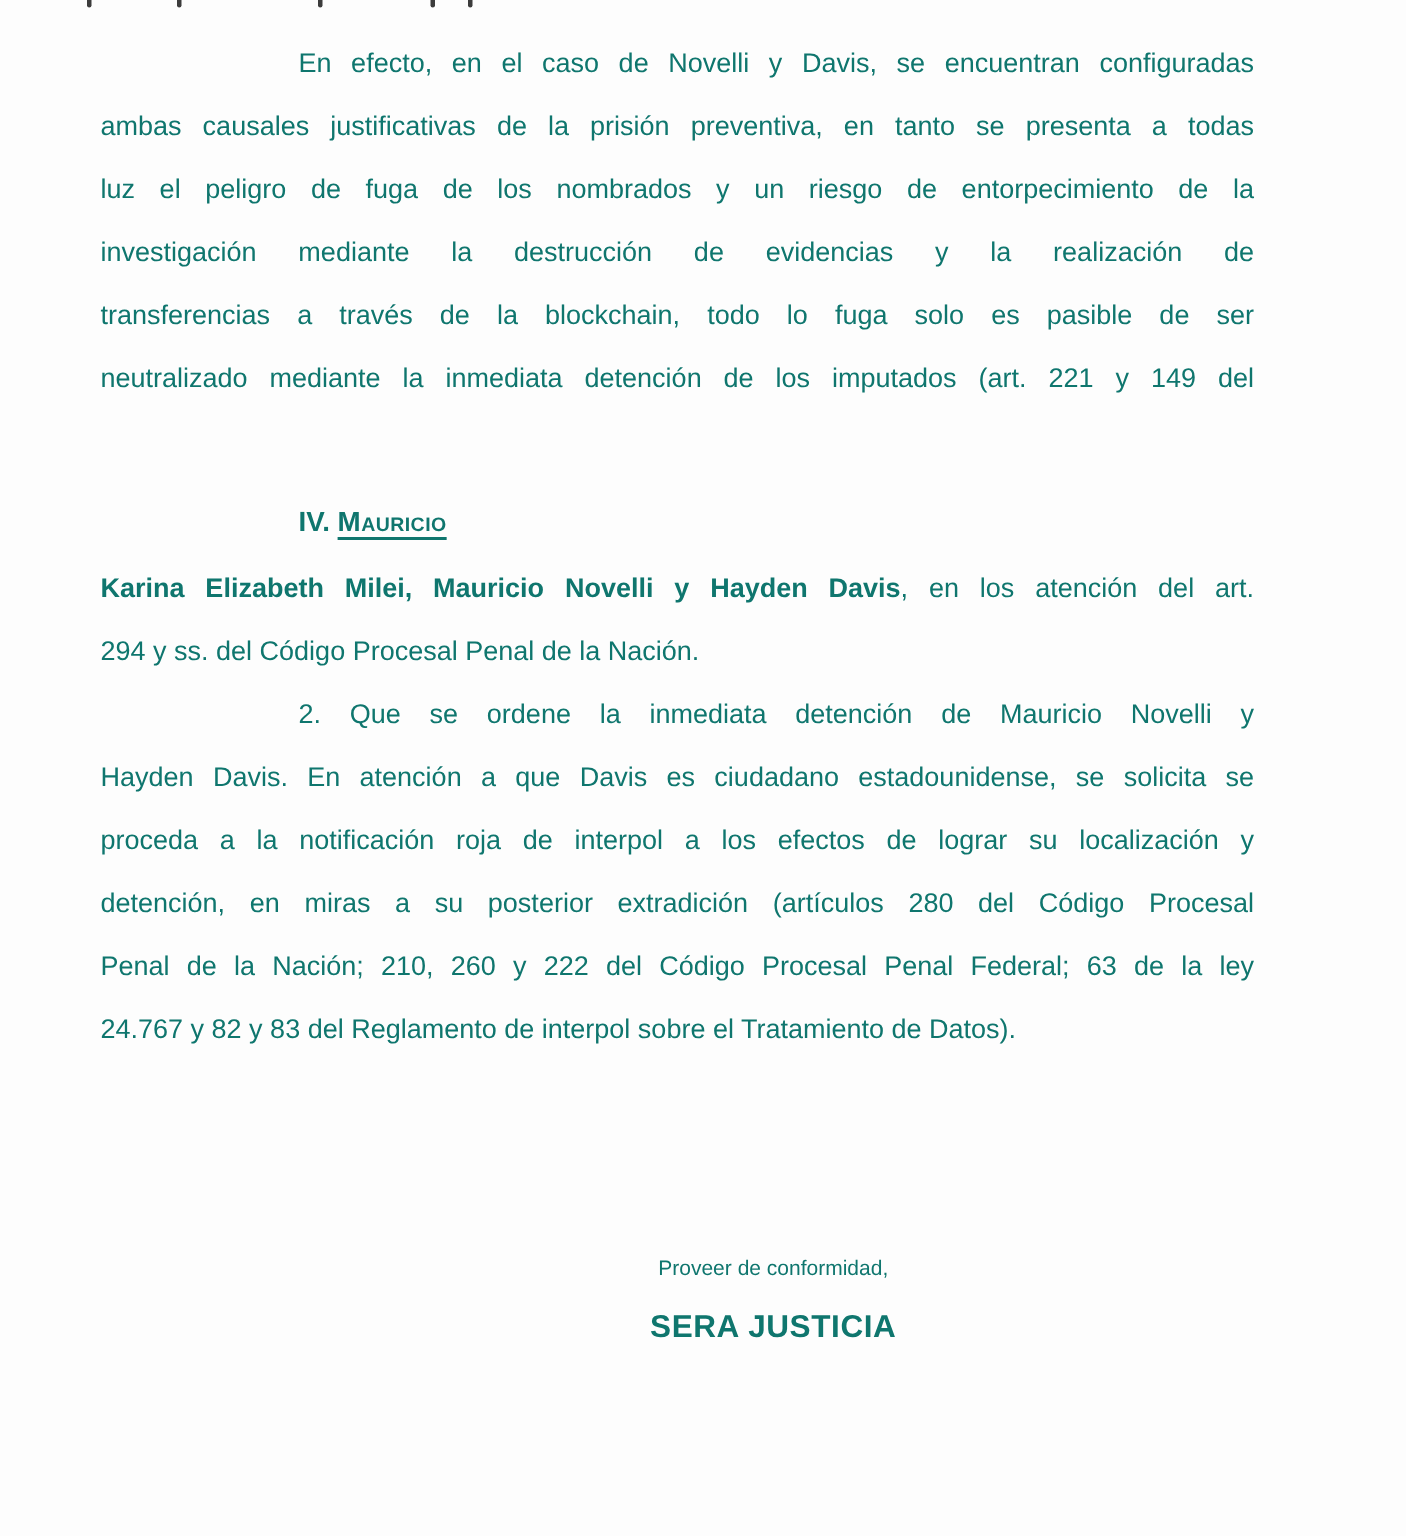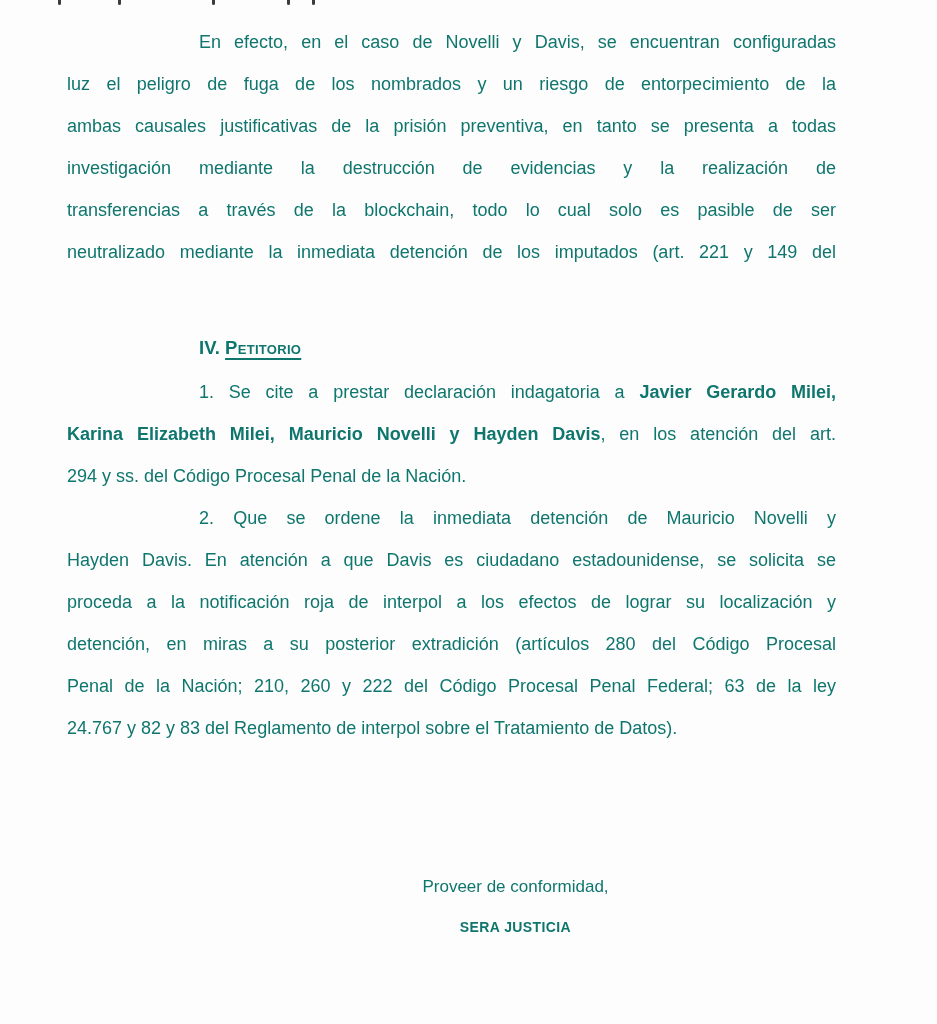--- a/index.html
+++ b/index.html
@@ -28,53 +28,52 @@
   .bold{font-weight:bold;}
   .heading{margin:54px 0 2px 132px;font-weight:bold;font-size:18.5px;}
   .heading .title{
     font-variant:small-caps;
     text-decoration:underline;
     text-decoration-thickness:2px;
     text-underline-offset:4px;
     letter-spacing:0.3px;
   }
   .closing{margin-top:118px;padding-left:128px;text-align:center;text-align-last:center;line-height:40px;}
-  .closing .proveer{font-size:17px;}
-  .closing .sera{font-weight:bold;font-size:14px;letter-spacing:0.4px;}
+  .closing .proveer{font-size:14px;}
+  .closing .sera{font-weight:bold;font-size:21px;letter-spacing:0.4px;}
 </style>
 </head>
 <body>
 
 <div class="page">
 
   <div class="fragment">
       <span class="mark" style="left: 58px;"></span>
       <span class="mark" style="left: 118px;"></span>
       <span class="mark" style="left: 212px;"></span>
       <span class="mark" style="left: 287px;"></span>
       <span class="mark" style="left: 312px;"></span>
     </div>
 
   <div class="doc">
 
     <div>
         <div class="line first"><span>En efecto, en el caso de Novelli y Davis, se encuentran configuradas</span></div>
+        <div class="line"><span>ambas causales justificativas de la prisión preventiva, en tanto se presenta a todas</span></div>
         <div class="line"><span>luz el peligro de fuga de los nombrados y un riesgo de entorpecimiento de la</span></div>
-        <div class="line"><span>ambas causales justificativas de la prisión preventiva, en tanto se presenta a todas</span></div>
         <div class="line"><span>investigación mediante la destrucción de evidencias y la realización de</span></div>
-        <div class="line"><span>transferencias a través de la blockchain, todo lo cual solo es pasible de ser</span></div>
+        <div class="line"><span>transferencias a través de la blockchain, todo lo fuga solo es pasible de ser</span></div>
         <div class="line"><span>neutralizado mediante la inmediata detención de los imputados (art. 221 y 149 del</span></div>
       </div>
 
     <div class="heading">
-      <span>IV. </span><span class="title">Petitorio</span>
+      <span>IV. </span><span class="title">Mauricio</span>
     </div>
 
     <div>
-        <div class="line first"><span>1. Se cite a prestar declaración indagatoria a </span><span class="bold">Javier Gerardo Milei,</span></div>
         <div class="line"><span class="bold">Karina Elizabeth Milei, Mauricio Novelli y Hayden Davis</span><span>, en los atención del art.</span></div>
         <div class="line last"><span>294 y ss. del Código Procesal Penal de la Nación.</span></div>
       </div>
 
     <div>
         <div class="line first"><span>2. Que se ordene la inmediata detención de Mauricio Novelli y</span></div>
         <div class="line"><span>Hayden Davis. En atención a que Davis es ciudadano estadounidense, se solicita se</span></div>
         <div class="line"><span>proceda a la notificación roja de interpol a los efectos de lograr su localización y</span></div>
         <div class="line"><span>detención, en miras a su posterior extradición (artículos 280 del Código Procesal</span></div>
         <div class="line"><span>Penal de la Nación; 210, 260 y 222 del Código Procesal Penal Federal; 63 de la ley</span></div>

